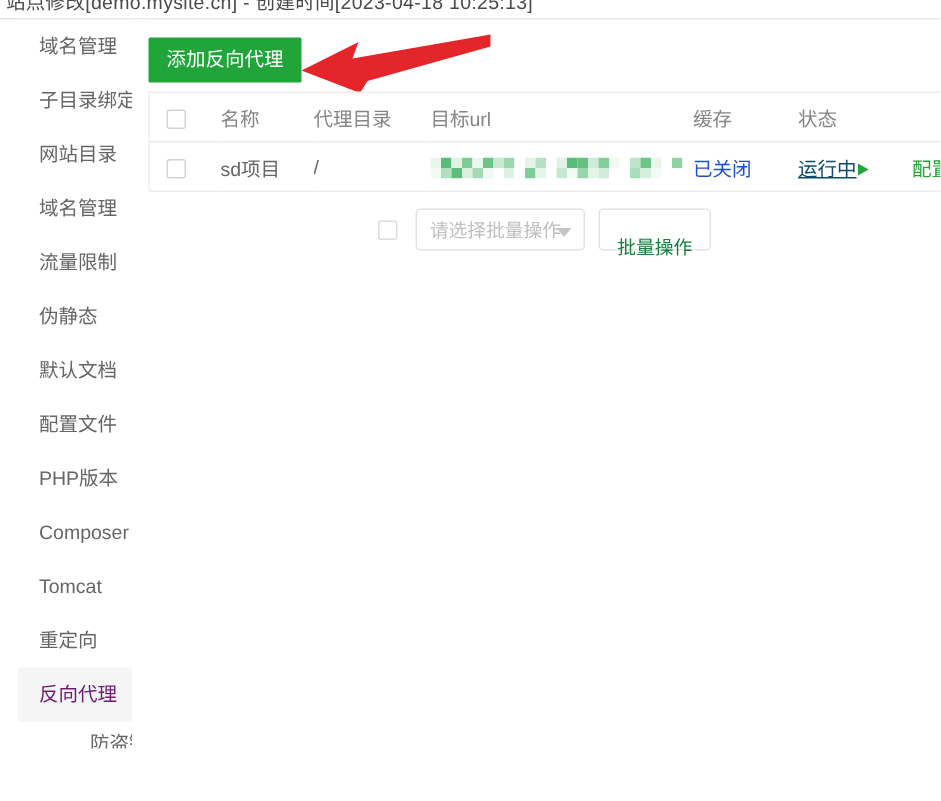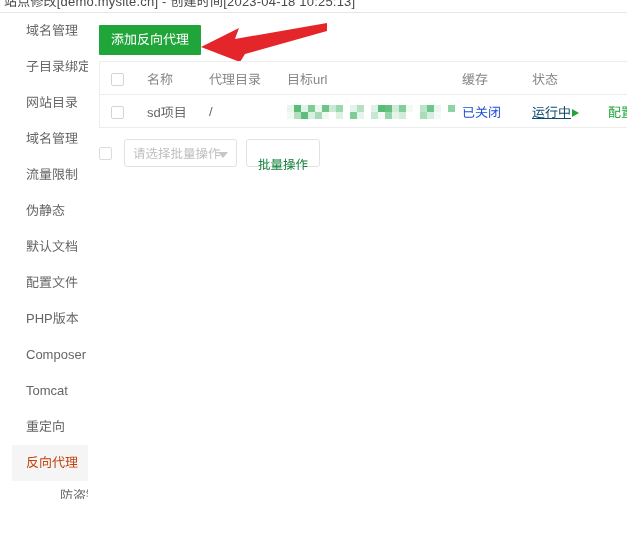--- a/index.html
+++ b/index.html
@@ -62,21 +62,21 @@
     line-height: 36px;
     padding-left: 14px;
     font-size: 13px;
     color: #666666;
     white-space: nowrap;
     cursor: pointer;
     box-sizing: border-box;
   }
   .side-item.active {
     background: #f5f5f5;
-    color: #c2410c;
+    color: #701a75;
   }
   .side-item.clipped {
     height: 18px;
     line-height: 30px;
     overflow: hidden;
     text-align: right;
   }
 
   
   .main {
@@ -199,20 +199,21 @@
     width: 168px;
     vertical-align: middle;
   }
 
   
   .batch-bar {
     margin: 10px 0 0 11px;
     display: flex;
     align-items: center;
     height: 30px;
+    justify-content: center;
   }
   .batch-check {
     display: inline-block;
     width: 13px;
     height: 13px;
     border: 1px solid #dcdcdc;
     border-radius: 2px;
     background: #ffffff;
     margin-right: 12px;
     cursor: pointer;

